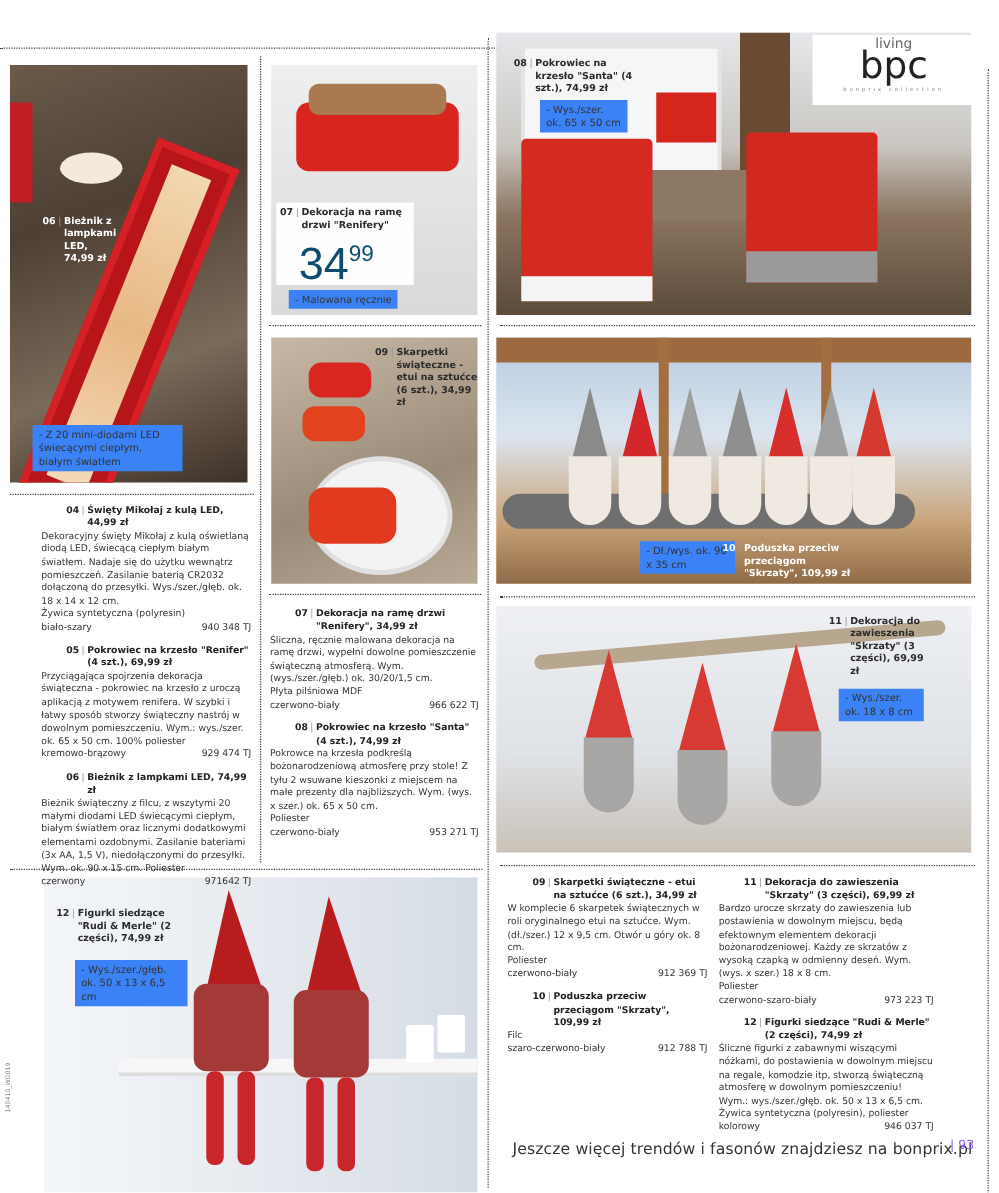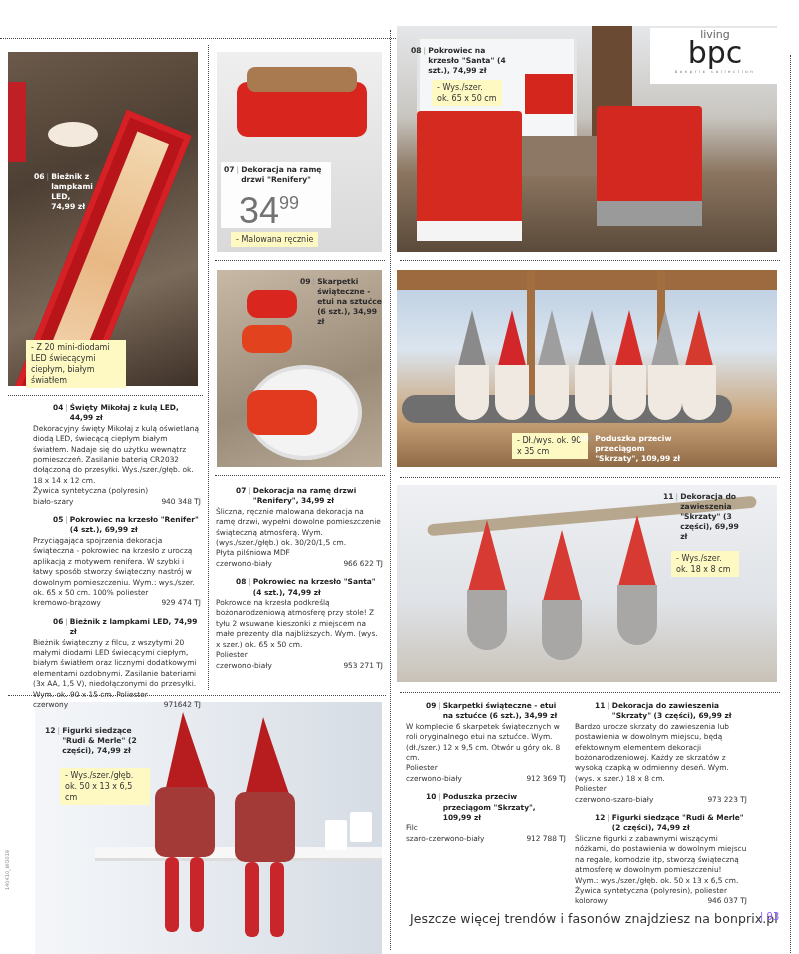--- a/index.html
+++ b/index.html
@@ -3,21 +3,21 @@
 <meta charset="utf-8">
 <style>
   * { box-sizing: border-box; margin: 0; padding: 0; }
   html, body { width: 799px; height: 954px; background: #fff; overflow: hidden; }
   body { position: relative; font-family: "DejaVu Sans", "Liberation Sans", sans-serif; color: #2b2b2b; }
 
   .dash-h { position: absolute; height: 0; border-top: 1.5px dotted #444; }
   .dash-v { position: absolute; width: 0; border-left: 1.5px dotted #444; }
 
   .photo { position: absolute; overflow: hidden; }
-  .label-box { position: absolute; background: #fef9c3; font-size: 8px; line-height: 11px; padding: 2px 5px; color: #333; }
+  .label-box { position: absolute; background: #3b82f6; font-size: 8px; line-height: 11px; padding: 2px 5px; color: #333; }
   .photo-title { position: absolute; font-size: 7.6px; font-weight: bold; line-height: 10px; color: #2b2b2b; }
   .photo-title.light { color: #fff; }
   .num { font-weight: bold; }
   .sep { color: #999; font-weight: normal; margin: 0 2px; }
 
   .block { position: absolute; font-size: 7.4px; line-height: 10.4px; color: #333; }
   .block .item { margin-bottom: 8px; }
   .block .head { font-weight: bold; color: #222; display: flex; padding-left: 20px; }
   .block .head .n { flex: 0 0 auto; }
   .block .head .t { flex: 1 1 auto; }
@@ -106,32 +106,32 @@
 <div class="photo" id="p-runner">
   <div class="chair"></div>
   <div class="cup"></div>
   <div class="runner"></div>
 </div>
 <div class="photo-title light" style="left:34px;top:172px;width:70px;display:flex;">
   <span class="num">06</span>
     <span class="sep">|</span>
   <span style="width:42px;">Bieżnik z lampkami LED, 74,99 zł</span>
 </div>
-<div class="label-box" style="left:26px;top:340px;width:100px;">- Z 20 mini-diodami LED świecącymi ciepłym, białym światłem</div>
+<div class="label-box" style="left:26px;top:340px;width:120px;">- Z 20 mini-diodami LED świecącymi ciepłym, białym światłem</div>
 
 <div class="photo" id="p-door">
   <div class="deer"></div>
 </div>
 <div style="position:absolute;left:221px;top:162px;width:110px;height:66px;background:rgba(255,255,255,0.92);">
   <div class="photo-title" style="position:static;display:flex;padding:3px 3px 0 3px;">
     <span class="num">07</span>
       <span class="sep">|</span>
     <span>Dekoracja na ramę drzwi "Renifery"</span>
   </div>
-  <div style="font-family:'Liberation Sans',sans-serif;font-size:36px;line-height:36px;color:#737373;padding-left:18px;font-weight:300;">
+  <div style="font-family:'Liberation Sans',sans-serif;font-size:36px;line-height:36px;color:#0c4a6e;padding-left:18px;font-weight:300;">
     <span>34</span><sup style="font-size:18px;vertical-align:14px;">99</sup>
   </div>
 </div>
 <div class="label-box" style="left:231px;top:232px;">- Malowana ręcznie</div>
 
 <div class="photo" id="p-socks">
   <div class="sock1"></div>
   <div class="sock2"></div>
   <div class="plate"></div>
   <div class="sock3"></div>

